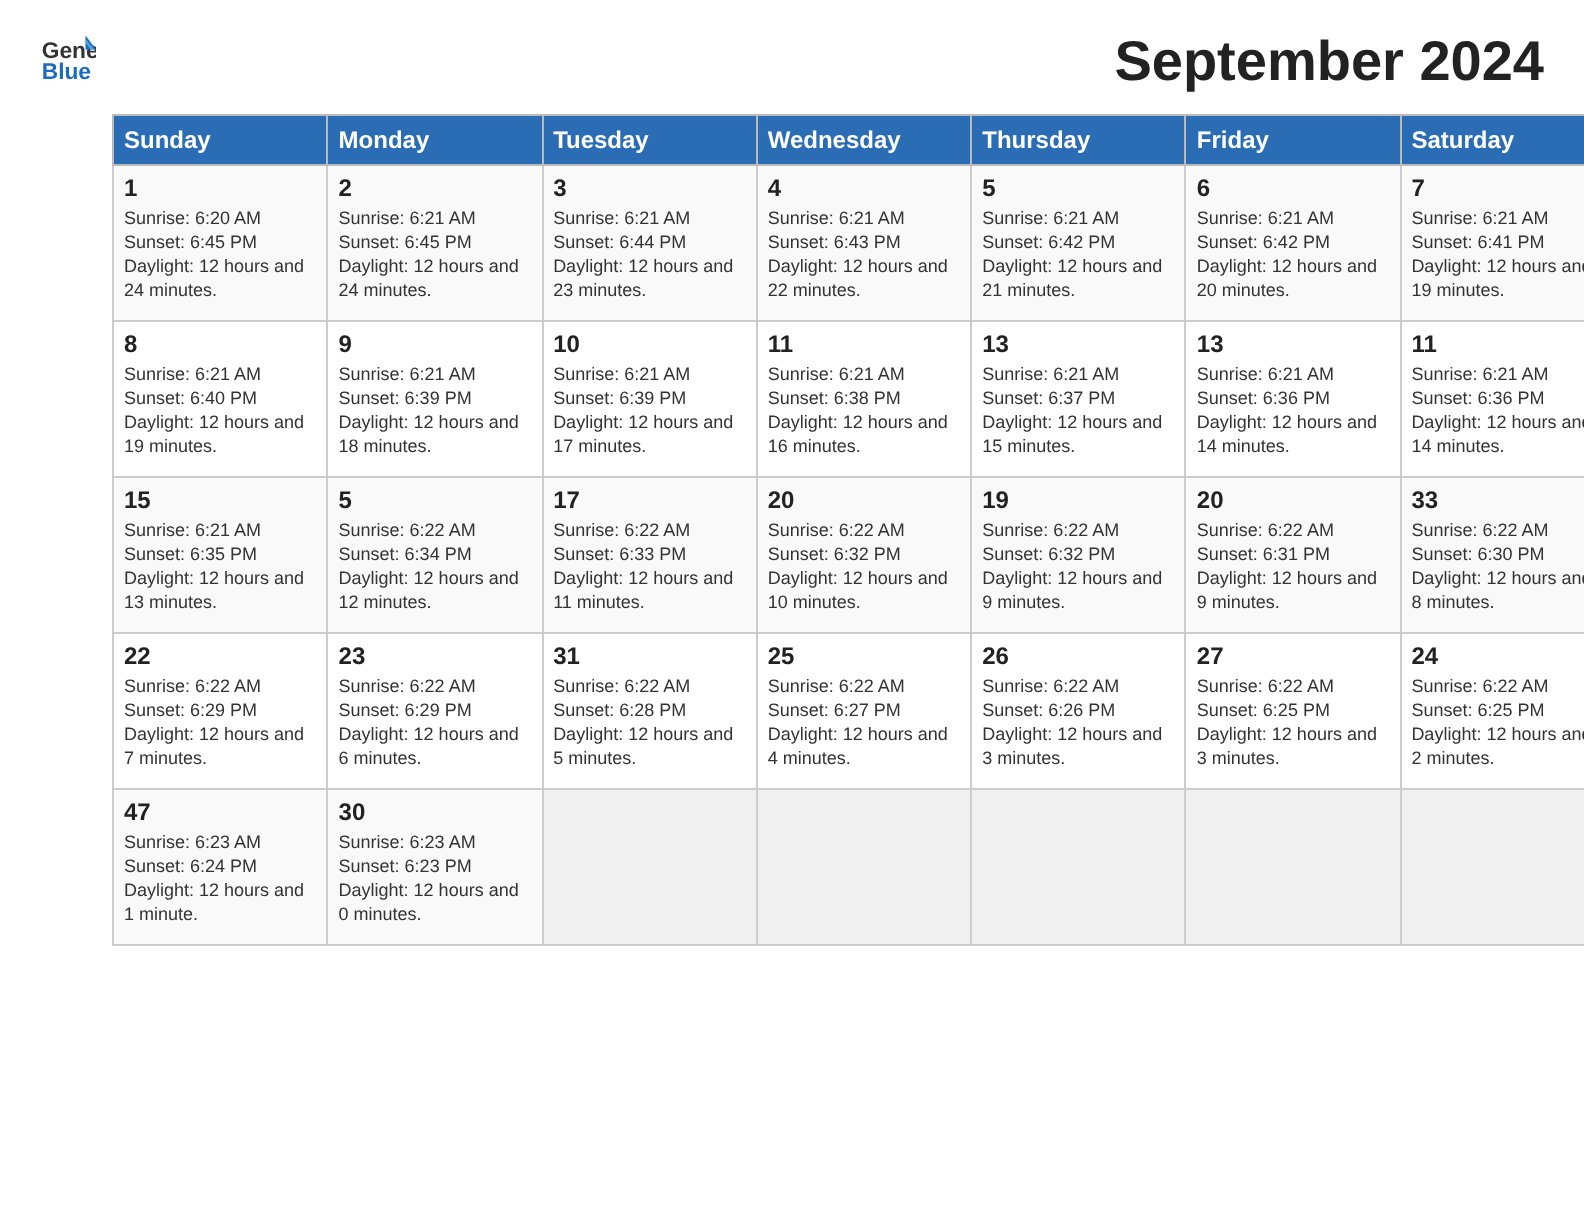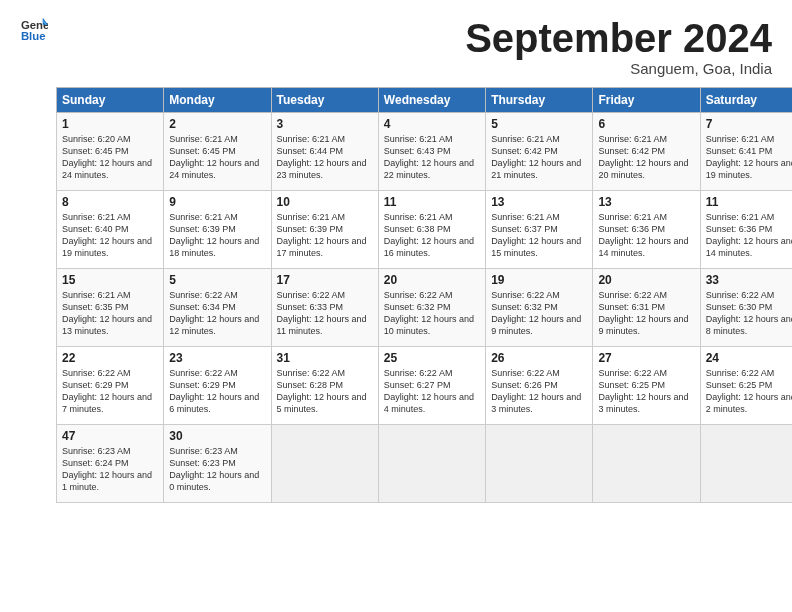--- a/index.html
+++ b/index.html
@@ -26,21 +26,21 @@
       gap: 4px;
     }
     .logo-icon {
       width: 28px;
       height: 28px;
     }
     .title-block {
       text-align: right;
     }
     .month-title {
-      font-size: 40px;
+      font-size: 28px;
       font-weight: bold;
       color: #222;
       line-height: 1.1;
     }
     .location-title {
       font-size: 15px;
       color: #444;
     }
     table {
       width: 100%;
@@ -95,21 +95,20 @@
     <div class="logo">
       <svg class="logo-icon" viewBox="0 0 32 32">
         <text x="1" y="15" font-size="13" font-weight="bold" fill="#333" font-family="Arial">General</text>
         <text x="1" y="27" font-size="13" font-weight="bold" fill="#1a6bbf" font-family="Arial">Blue</text>
         <polygon points="26,2 32,10 26,10" fill="#1a6bbf"></polygon>
         <polygon points="26,4 31,10 29,10 26,6" fill="#4ea8e0"></polygon>
       </svg>
     </div>
     <div class="title-block">
       <div class="month-title">September 2024</div>
-      <div class="location-title">Sanguem, Goa, India</div>
     </div>
   </div>
 
   <table>
     <thead>
       <tr>
         <th>Sunday</th>
         <th>Monday</th>
         <th>Tuesday</th>
         <th>Wednesday</th>

